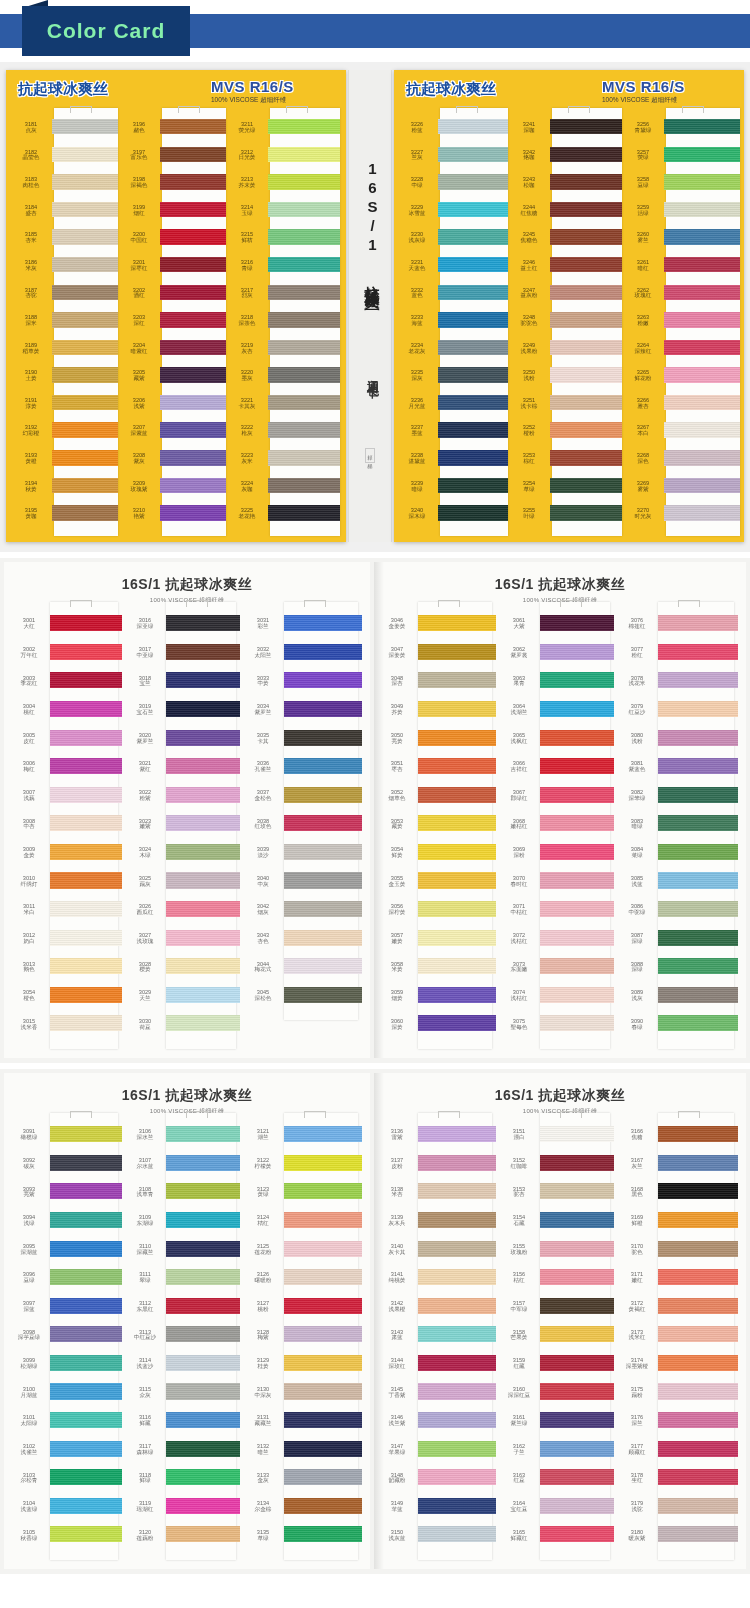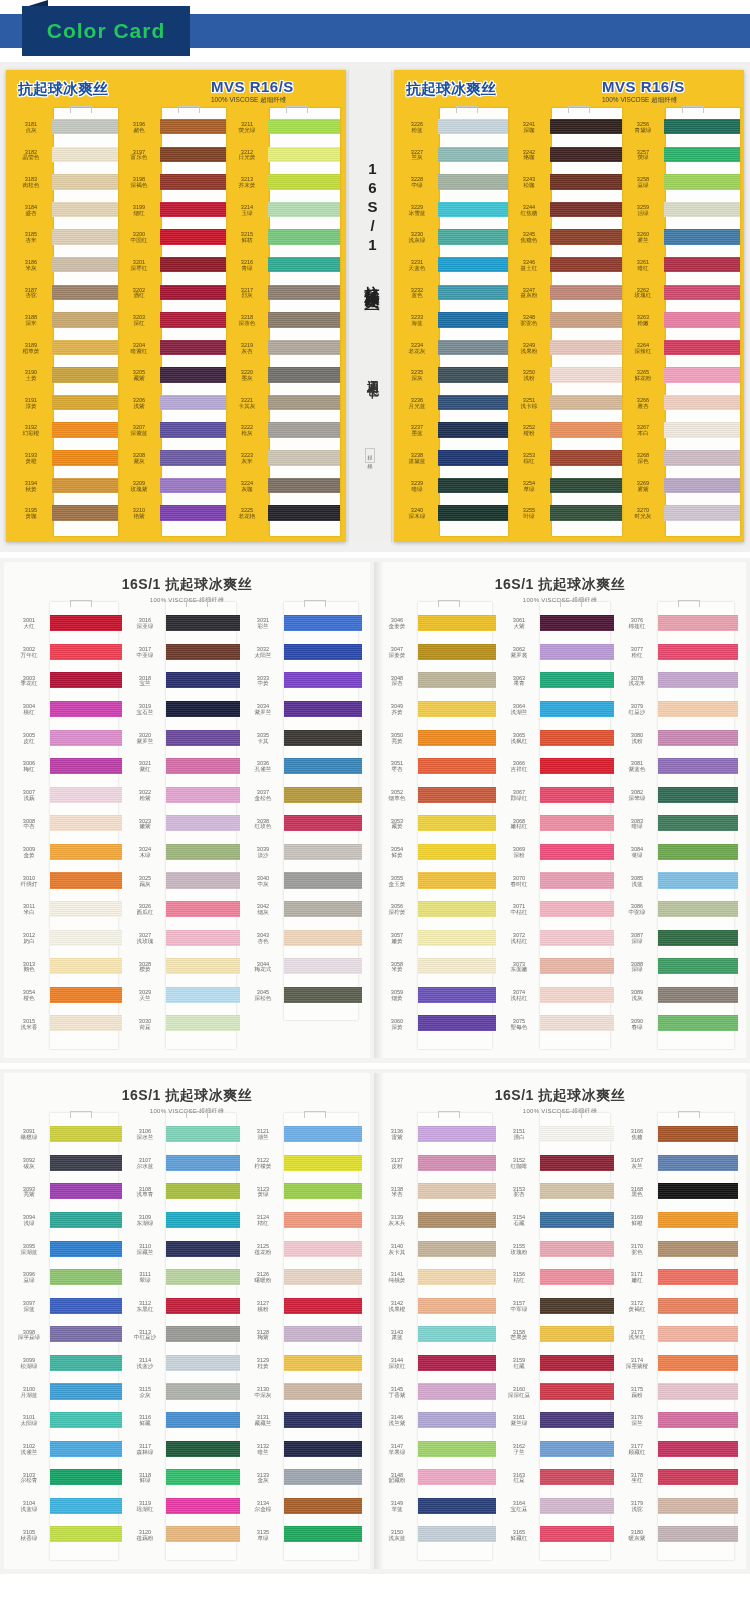--- a/index.html
+++ b/index.html
@@ -31,21 +31,21 @@
     display: flex; align-items: center; justify-content: center;
   }
   .banner-tab-fold {
     position: absolute;
     left: 22px; top: 0px;
     width: 26px; height: 8px;
     background: #0c2a52;
     clip-path: polygon(100% 0, 100% 100%, 0 100%);
   }
   .banner-title {
-    color: #22c55e;
+    color: #86efac;
     font-size: 21px;
     font-weight: bold;
     letter-spacing: 1px;
     white-space: nowrap;
   }
 
   
   .photo { position: relative; width: 750px; overflow: hidden; }
   .photo.yellow { height: 490px; background: #f0f0f0; }
   .photo.white  { height: 505px; background: #f3f3f1; }

